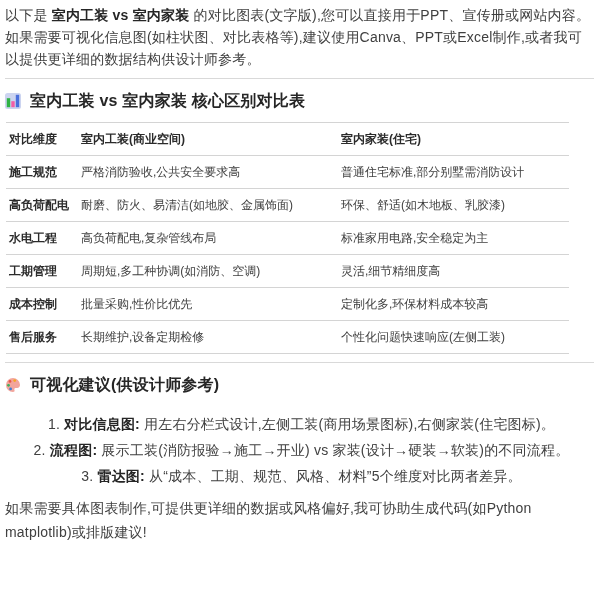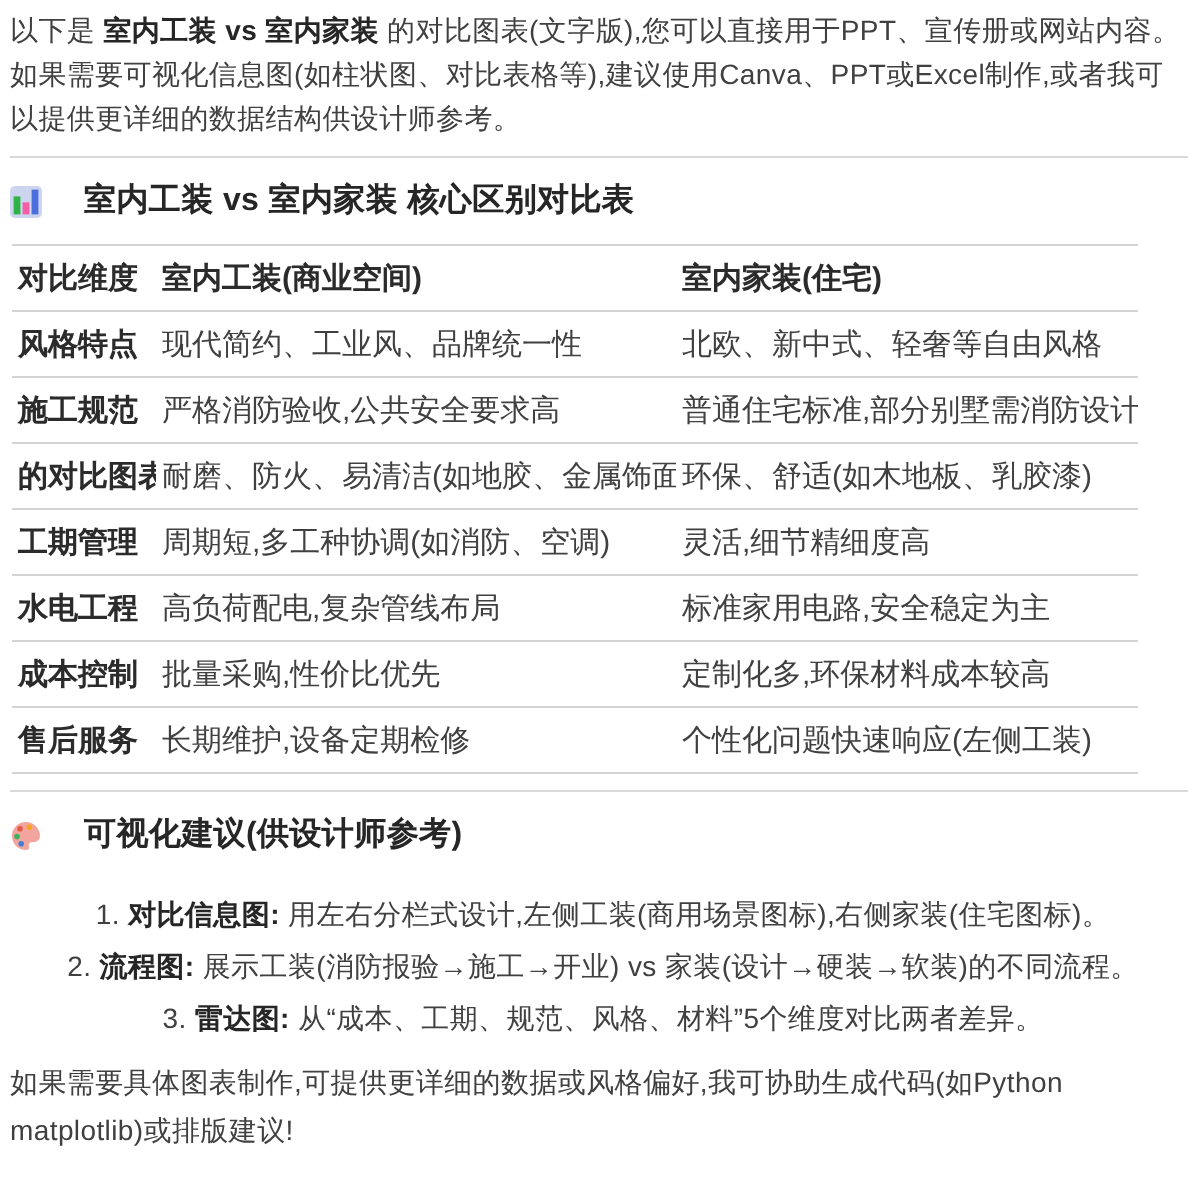--- a/index.html
+++ b/index.html
@@ -9,27 +9,27 @@
     font-size:14px;color:#404040;
     -webkit-font-smoothing:antialiased;
   }
   .page{padding:0 6px 0 5px;}
   p.intro{margin:4px 0 0;line-height:22px;letter-spacing:.2px;}
   p.intro strong, .page strong{color:#262626;font-weight:700;}
   hr.divider{border:none;border-top:1px solid #d9d9d9;height:0;}
   hr.divider.first{margin:8px 0 0;}
   hr.divider.second{margin:8px 0 0;}
   h3.section-heading{
-    margin:13px 0 12px;display:flex;align-items:center;gap:21px;
+    margin:13px 0 12px;display:flex;align-items:center;gap:9px;
     font-size:16px;line-height:18px;color:#262626;font-weight:700;letter-spacing:.2px;
   }
   h3.section-heading .icon{display:inline-flex;flex:0 0 auto;}
   table.cmp{
     table-layout:fixed;width:563px;border-collapse:collapse;
-    font-size:15px;line-height:17px;color:#404040;margin-left:1px;
+    font-size:12px;line-height:17px;color:#404040;margin-left:1px;
   }
   table.cmp thead th{border-top:1px solid #d4d4d4;}
   table.cmp th, table.cmp td{
     border-bottom:1px solid #d4d4d4;text-align:left;vertical-align:middle;
     padding:7.5px 10px 7.5px 3px;font-weight:400;
     white-space:nowrap;overflow:hidden;
   }
   table.cmp thead th, table.cmp tbody th{font-weight:700;color:#2b2b2b;}
   ol.suggestions{list-style:none;margin:17px 0 0;padding:0 0 0 4px;text-align:center;}
   ol.suggestions li{line-height:26px;letter-spacing:.2px;}
@@ -64,43 +64,38 @@
       </colgroup>
     <thead>
         <tr id="thead-row">
           <th>对比维度</th>
           <th>室内工装(商业空间)</th>
           <th>室内家装(住宅)</th>
         </tr>
       </thead>
     <tbody id="table-body">
         <tr>
-          <th>风格特点</th>
-          <td>现代简约、工业风、品牌统一性</td>
-          <td>北欧、新中式、轻奢等自由风格</td>
-        </tr>
-        <tr>
           <th>施工规范</th>
           <td>严格消防验收,公共安全要求高</td>
           <td>普通住宅标准,部分别墅需消防设计</td>
         </tr>
         <tr>
-          <th>的对比图表</th>
+          <th>高负荷配电</th>
           <td>耐磨、防火、易清洁(如地胶、金属饰面)</td>
           <td>环保、舒适(如木地板、乳胶漆)</td>
+        </tr>
+        <tr>
+          <th>水电工程</th>
+          <td>高负荷配电,复杂管线布局</td>
+          <td>标准家用电路,安全稳定为主</td>
         </tr>
         <tr>
           <th>工期管理</th>
           <td>周期短,多工种协调(如消防、空调)</td>
           <td>灵活,细节精细度高</td>
-        </tr>
-        <tr>
-          <th>水电工程</th>
-          <td>高负荷配电,复杂管线布局</td>
-          <td>标准家用电路,安全稳定为主</td>
         </tr>
         <tr>
           <th>成本控制</th>
           <td>批量采购,性价比优先</td>
           <td>定制化多,环保材料成本较高</td>
         </tr>
         <tr>
           <th>售后服务</th>
           <td>长期维护,设备定期检修</td>
           <td>个性化问题快速响应(左侧工装)</td>

